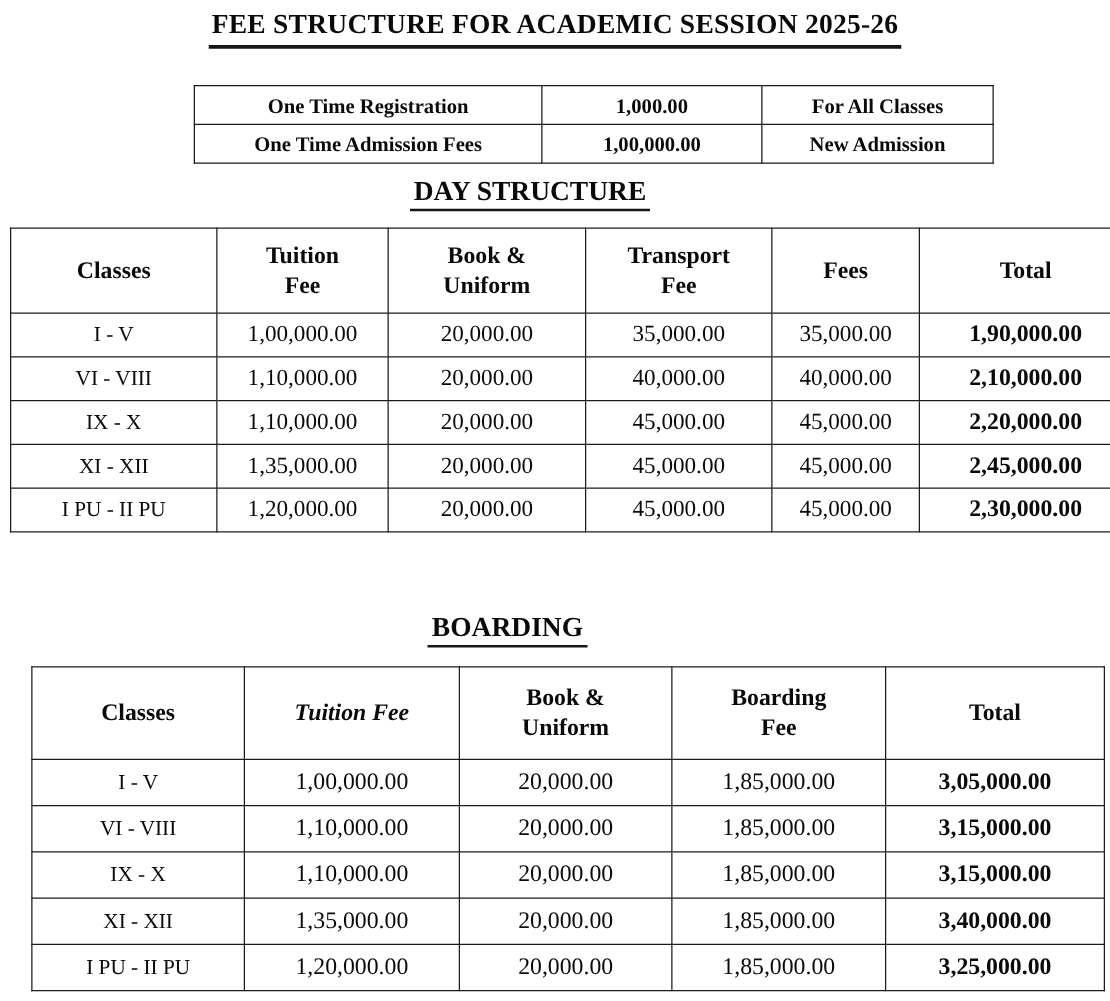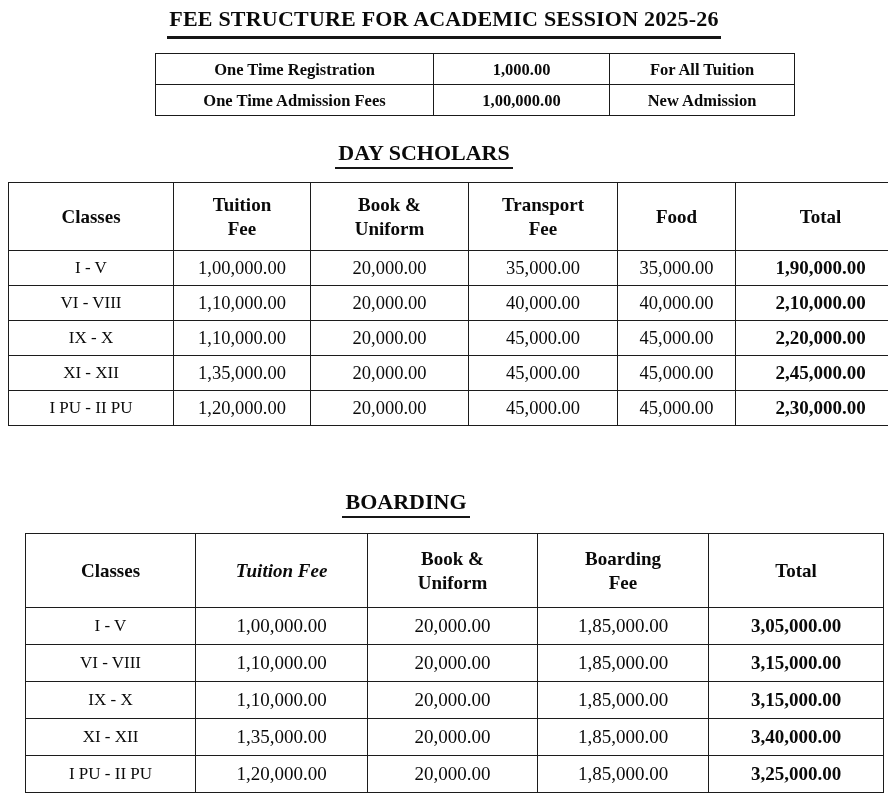--- a/index.html
+++ b/index.html
@@ -32,21 +32,21 @@
   .doc-title .ul {
     display: inline-block;
     border-bottom: 3px solid #161616;
     padding: 0 2px 2px 2px;
   }
 
   
   .onetime-box {
     position: absolute;
     left: 155px;
-    top: 53px;
+    top: 68px;
     width: 600px;
     border-collapse: collapse;
     table-layout: fixed;
   }
   .onetime-box td {
     border: 1.5px solid #1a1a1a;
     font-size: 16.5px;
     font-weight: bold;
     height: 30px;
     padding: 0 6px;
@@ -145,51 +145,51 @@
 
 <div class="doc-title">
   <span class="ul">FEE STRUCTURE FOR  ACADEMIC  SESSION 2025-26</span>
 </div>
 
 <table class="onetime-box">
   <tbody>
     <tr>
       <td class="onetime-label">One Time Registration</td>
       <td class="onetime-amount">1,000.00</td>
-      <td class="onetime-note">For All Tuition</td>
+      <td class="onetime-note">For All Classes</td>
     </tr>
     <tr>
       <td class="onetime-label">One Time Admission Fees</td>
       <td class="onetime-amount">1,00,000.00</td>
       <td class="onetime-note">New Admission</td>
     </tr>
   </tbody>
 </table>
 
 <div class="section-heading" id="heading-day">
-  <span class="ul">DAY SCHOLARS</span>
+  <span class="ul">DAY STRUCTURE</span>
 </div>
 
 <table class="fee-table" id="table-day">
   <thead>
     <tr>
       <th class="w-class">Classes</th>
       <th class="w-tuition">
         <span>Tuition</span><br>
         <span>Fee</span>
       </th>
       <th class="w-book">
         <span>Book  &amp;</span><br>
         <span>Uniform</span>
       </th>
       <th class="w-transport">
         <span>Transport</span><br>
         <span>Fee</span>
       </th>
-      <th class="w-food">Food</th>
+      <th class="w-food">Fees</th>
       <th class="w-total">Total</th>
     </tr>
   </thead>
   <tbody>
     <tr>
       <td class="col-class">I - V</td>
       <td>1,00,000.00</td>
       <td>20,000.00</td>
       <td>35,000.00</td>
       <td>35,000.00</td>

